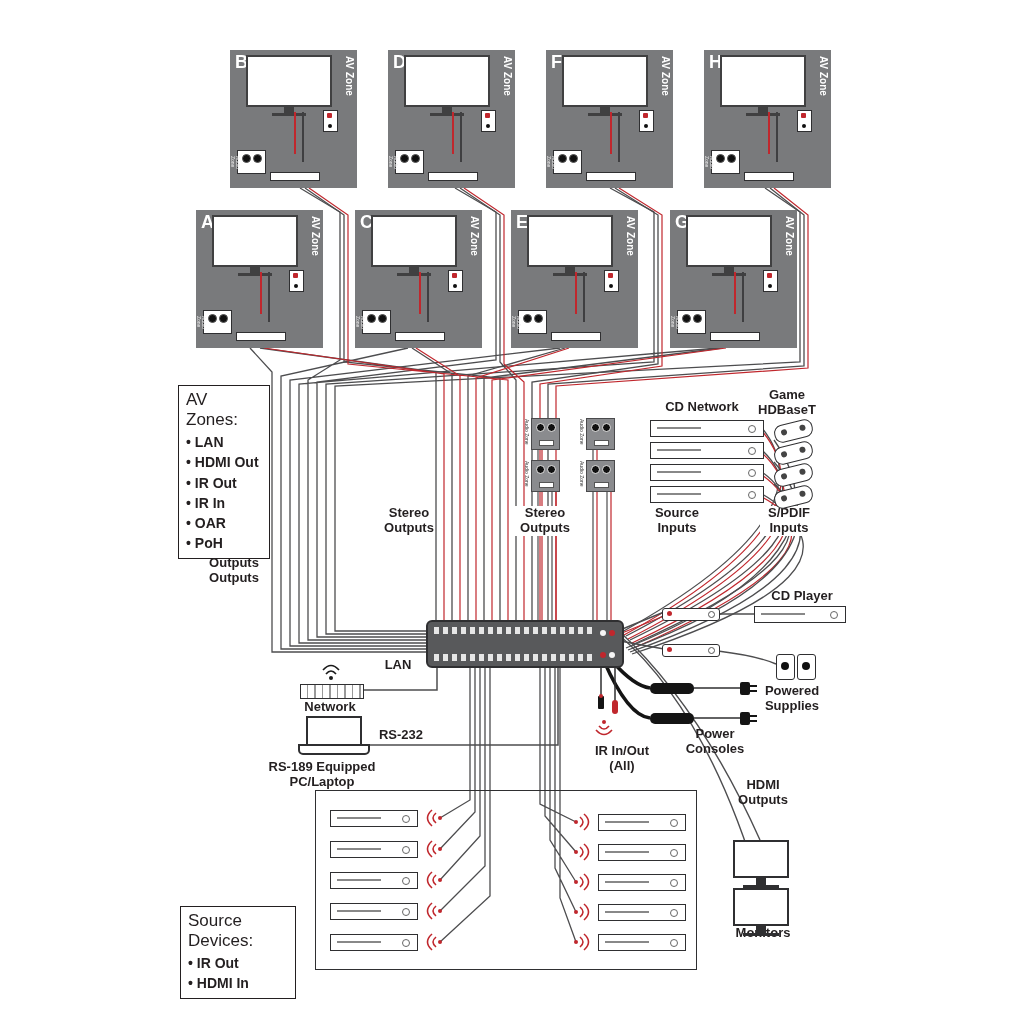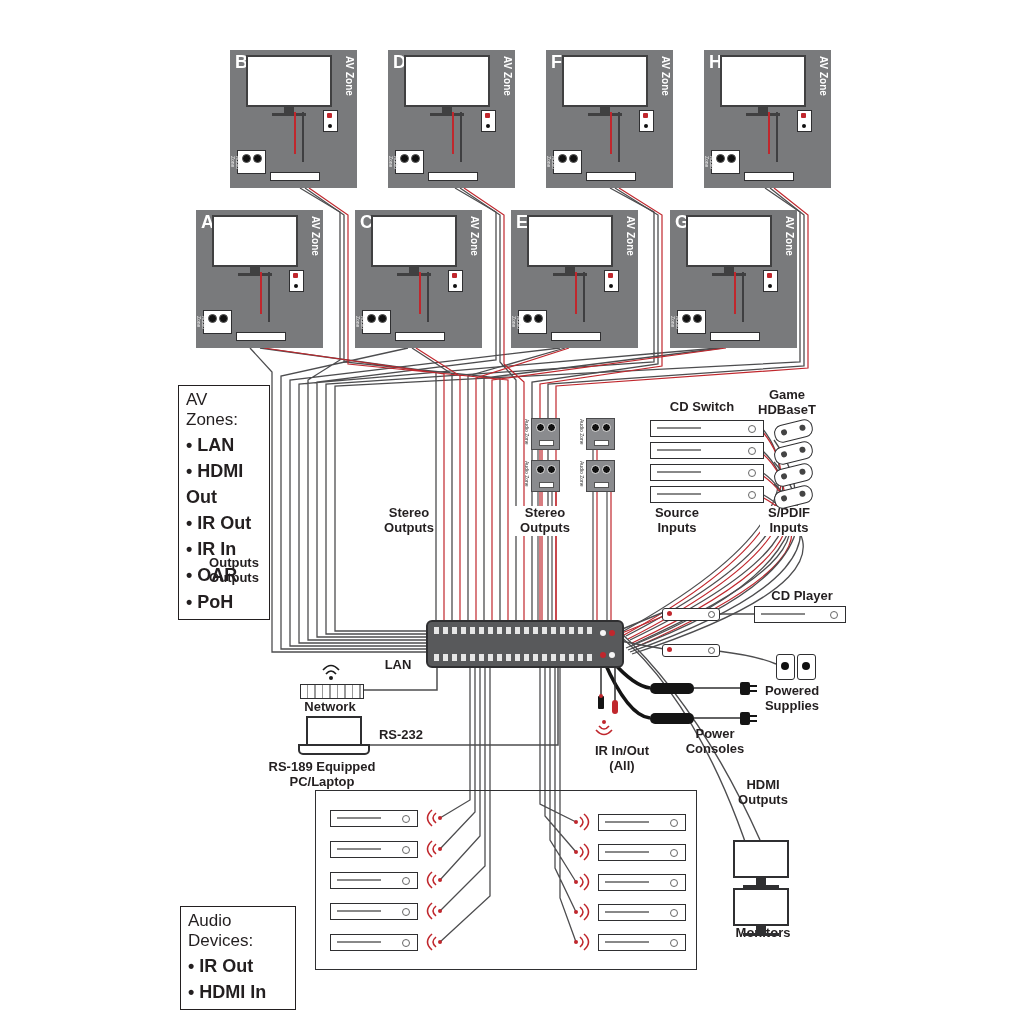--- a/index.html
+++ b/index.html
@@ -4,21 +4,21 @@
 <style>
   html,body{margin:0;padding:0;background:#fff;font-family:"Liberation Sans",sans-serif;}
   #canvas{position:relative;width:1024px;height:1024px;background:#fff;overflow:hidden;}
   svg.wires{position:absolute;left:0;top:0;pointer-events:none;}
 
   
   .lbl{position:absolute;font-weight:bold;color:#231f20;font-size:13px;line-height:1.15;text-align:center;}
   .lbl.wbg{background:#fff;}
   .legend{position:absolute;border:1.6px solid #231f20;background:#fff;padding:4px 7px;color:#231f20;}
   .legend .t{font-weight:normal;font-size:17px;margin-bottom:2px;}
-  .legend .i{font-weight:bold;font-size:18px;line-height:1.45;}
+  .legend .i{font-weight:bold;font-size:14px;line-height:1.45;}
 
   
   .zone{position:absolute;width:127px;height:138px;background:#797a7c;}
   .zletter{position:absolute;left:5px;top:2px;color:#fff;font-weight:bold;font-size:18px;}
   .zside{position:absolute;right:2px;top:6px;color:#fff;font-weight:bold;font-size:10px;writing-mode:vertical-rl;}
   .tv{position:absolute;left:16px;top:5px;width:86px;}
   .tv .screen{height:48px;background:#fff;border:2.5px solid #404041;}
   .tv .stand{width:10px;height:6px;background:#404041;margin:0 auto;}
   .tv .base{width:34px;height:3px;background:#404041;margin:0 auto;}
   .zwire{position:absolute;width:2px;}
@@ -320,31 +320,31 @@
   <div class="legend" style="left:178px;top:385px;width:76px">
     <div class="t">AV Zones:</div>
     <div class="i">• LAN</div>
     <div class="i">• HDMI Out</div>
     <div class="i">• IR Out</div>
     <div class="i">• IR In</div>
     <div class="i">• OAR</div>
     <div class="i">• PoH</div>
   </div>
   <div class="legend" style="left:180px;top:906px;width:100px">
-    <div class="t">Audio Devices:</div>
+    <div class="t">Source Devices:</div>
     <div class="i">• IR Out</div>
     <div class="i">• HDMI In</div>
   </div>
 
   <div class="lbl" style="left:194px;top:556px;width:80px">Outputs Outputs</div>
   <div class="lbl" style="left:378px;top:506px;width:62px">Stereo Outputs</div>
   <div class="lbl wbg" style="left:514px;top:506px;width:62px">Stereo Outputs</div>
   <div class="lbl" style="left:648px;top:506px;width:58px">Source Inputs</div>
   <div class="lbl wbg" style="left:760px;top:506px;width:58px">S/PDIF Inputs</div>
-  <div class="lbl" style="left:660px;top:400px;width:84px">CD Switch</div>
+  <div class="lbl" style="left:660px;top:400px;width:84px">CD Network</div>
   <div class="lbl" style="left:754px;top:388px;width:66px">Game HDBaseT</div>
   <div class="lbl" style="left:766px;top:589px;width:72px">CD Player</div>
   <div class="lbl" style="left:756px;top:684px;width:72px">Powered Supplies</div>
   <div class="lbl" style="left:682px;top:727px;width:66px">Power Consoles</div>
   <div class="lbl" style="left:378px;top:658px;width:40px">LAN</div>
   <div class="lbl" style="left:294px;top:700px;width:72px">Network Switch</div>
   <div class="lbl" style="left:374px;top:728px;width:54px">RS-232</div>
   <div class="lbl" style="left:258px;top:760px;width:128px">RS-189 Equipped PC/Laptop</div>
   <div class="lbl" style="left:582px;top:744px;width:80px">IR In/Out (All)</div>
   <div class="lbl" style="left:730px;top:778px;width:66px">HDMI Outputs</div>

